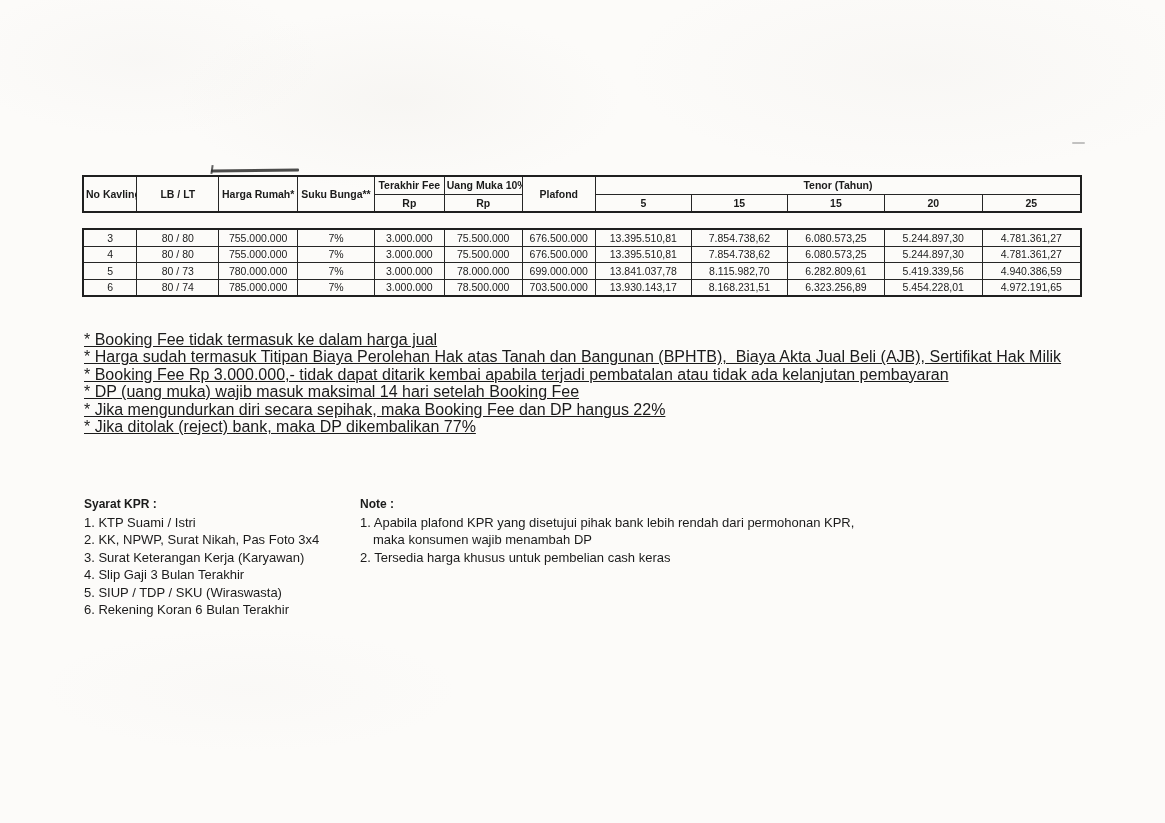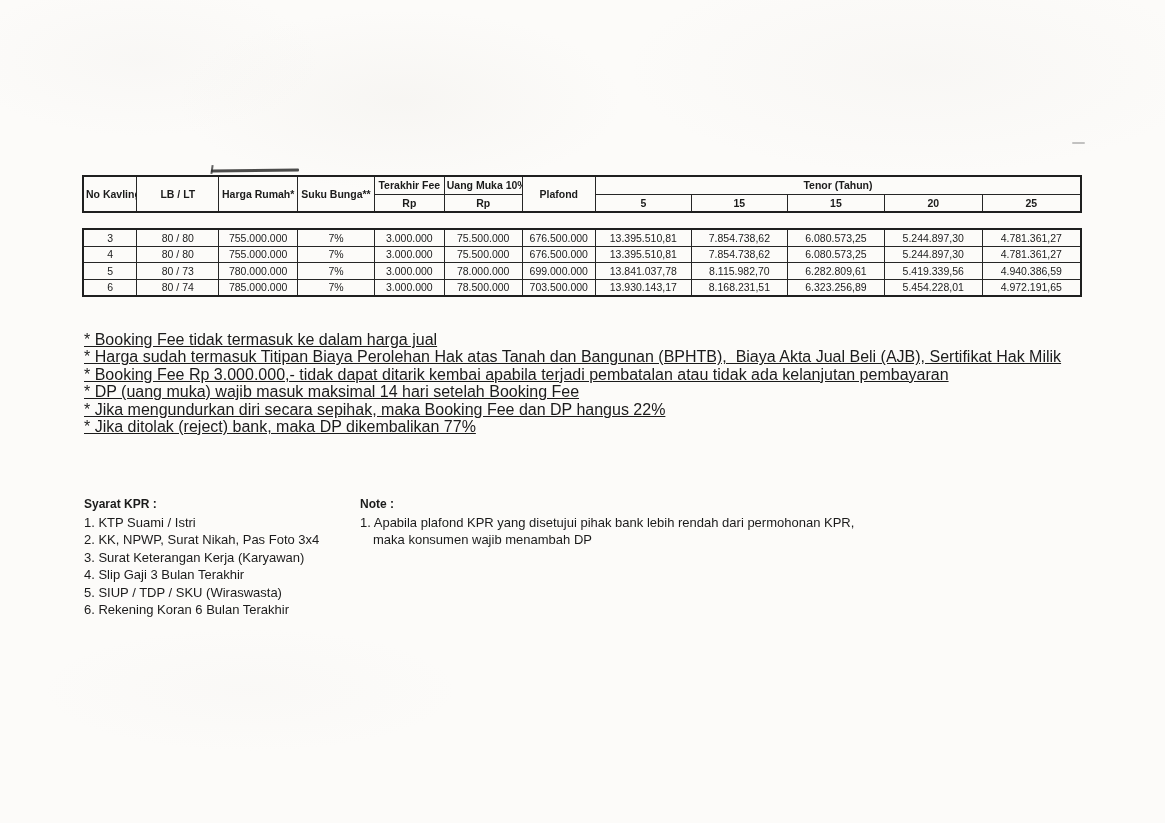--- a/index.html
+++ b/index.html
@@ -185,15 +185,16 @@
     <div class="list-item">3. Surat Keterangan Kerja (Karyawan)</div>
     <div class="list-item">4. Slip Gaji 3 Bulan Terakhir</div>
     <div class="list-item">5. SIUP / TDP / SKU (Wiraswasta)</div>
     <div class="list-item">6. Rekening Koran 6 Bulan Terakhir</div>
   </div>
 
   <div class="list-block note-block">
     <div class="list-title">Note :</div>
     <div class="list-item">1. Apabila plafond KPR yang disetujui pihak bank lebih rendah dari permohonan KPR,</div>
     <div class="list-item indent">maka konsumen wajib menambah DP</div>
+    <div class="list-item">2. Tersedia harga khusus untuk pembelian cash keras</div>
   </div>
 
 </div>
 
 </body></html>

